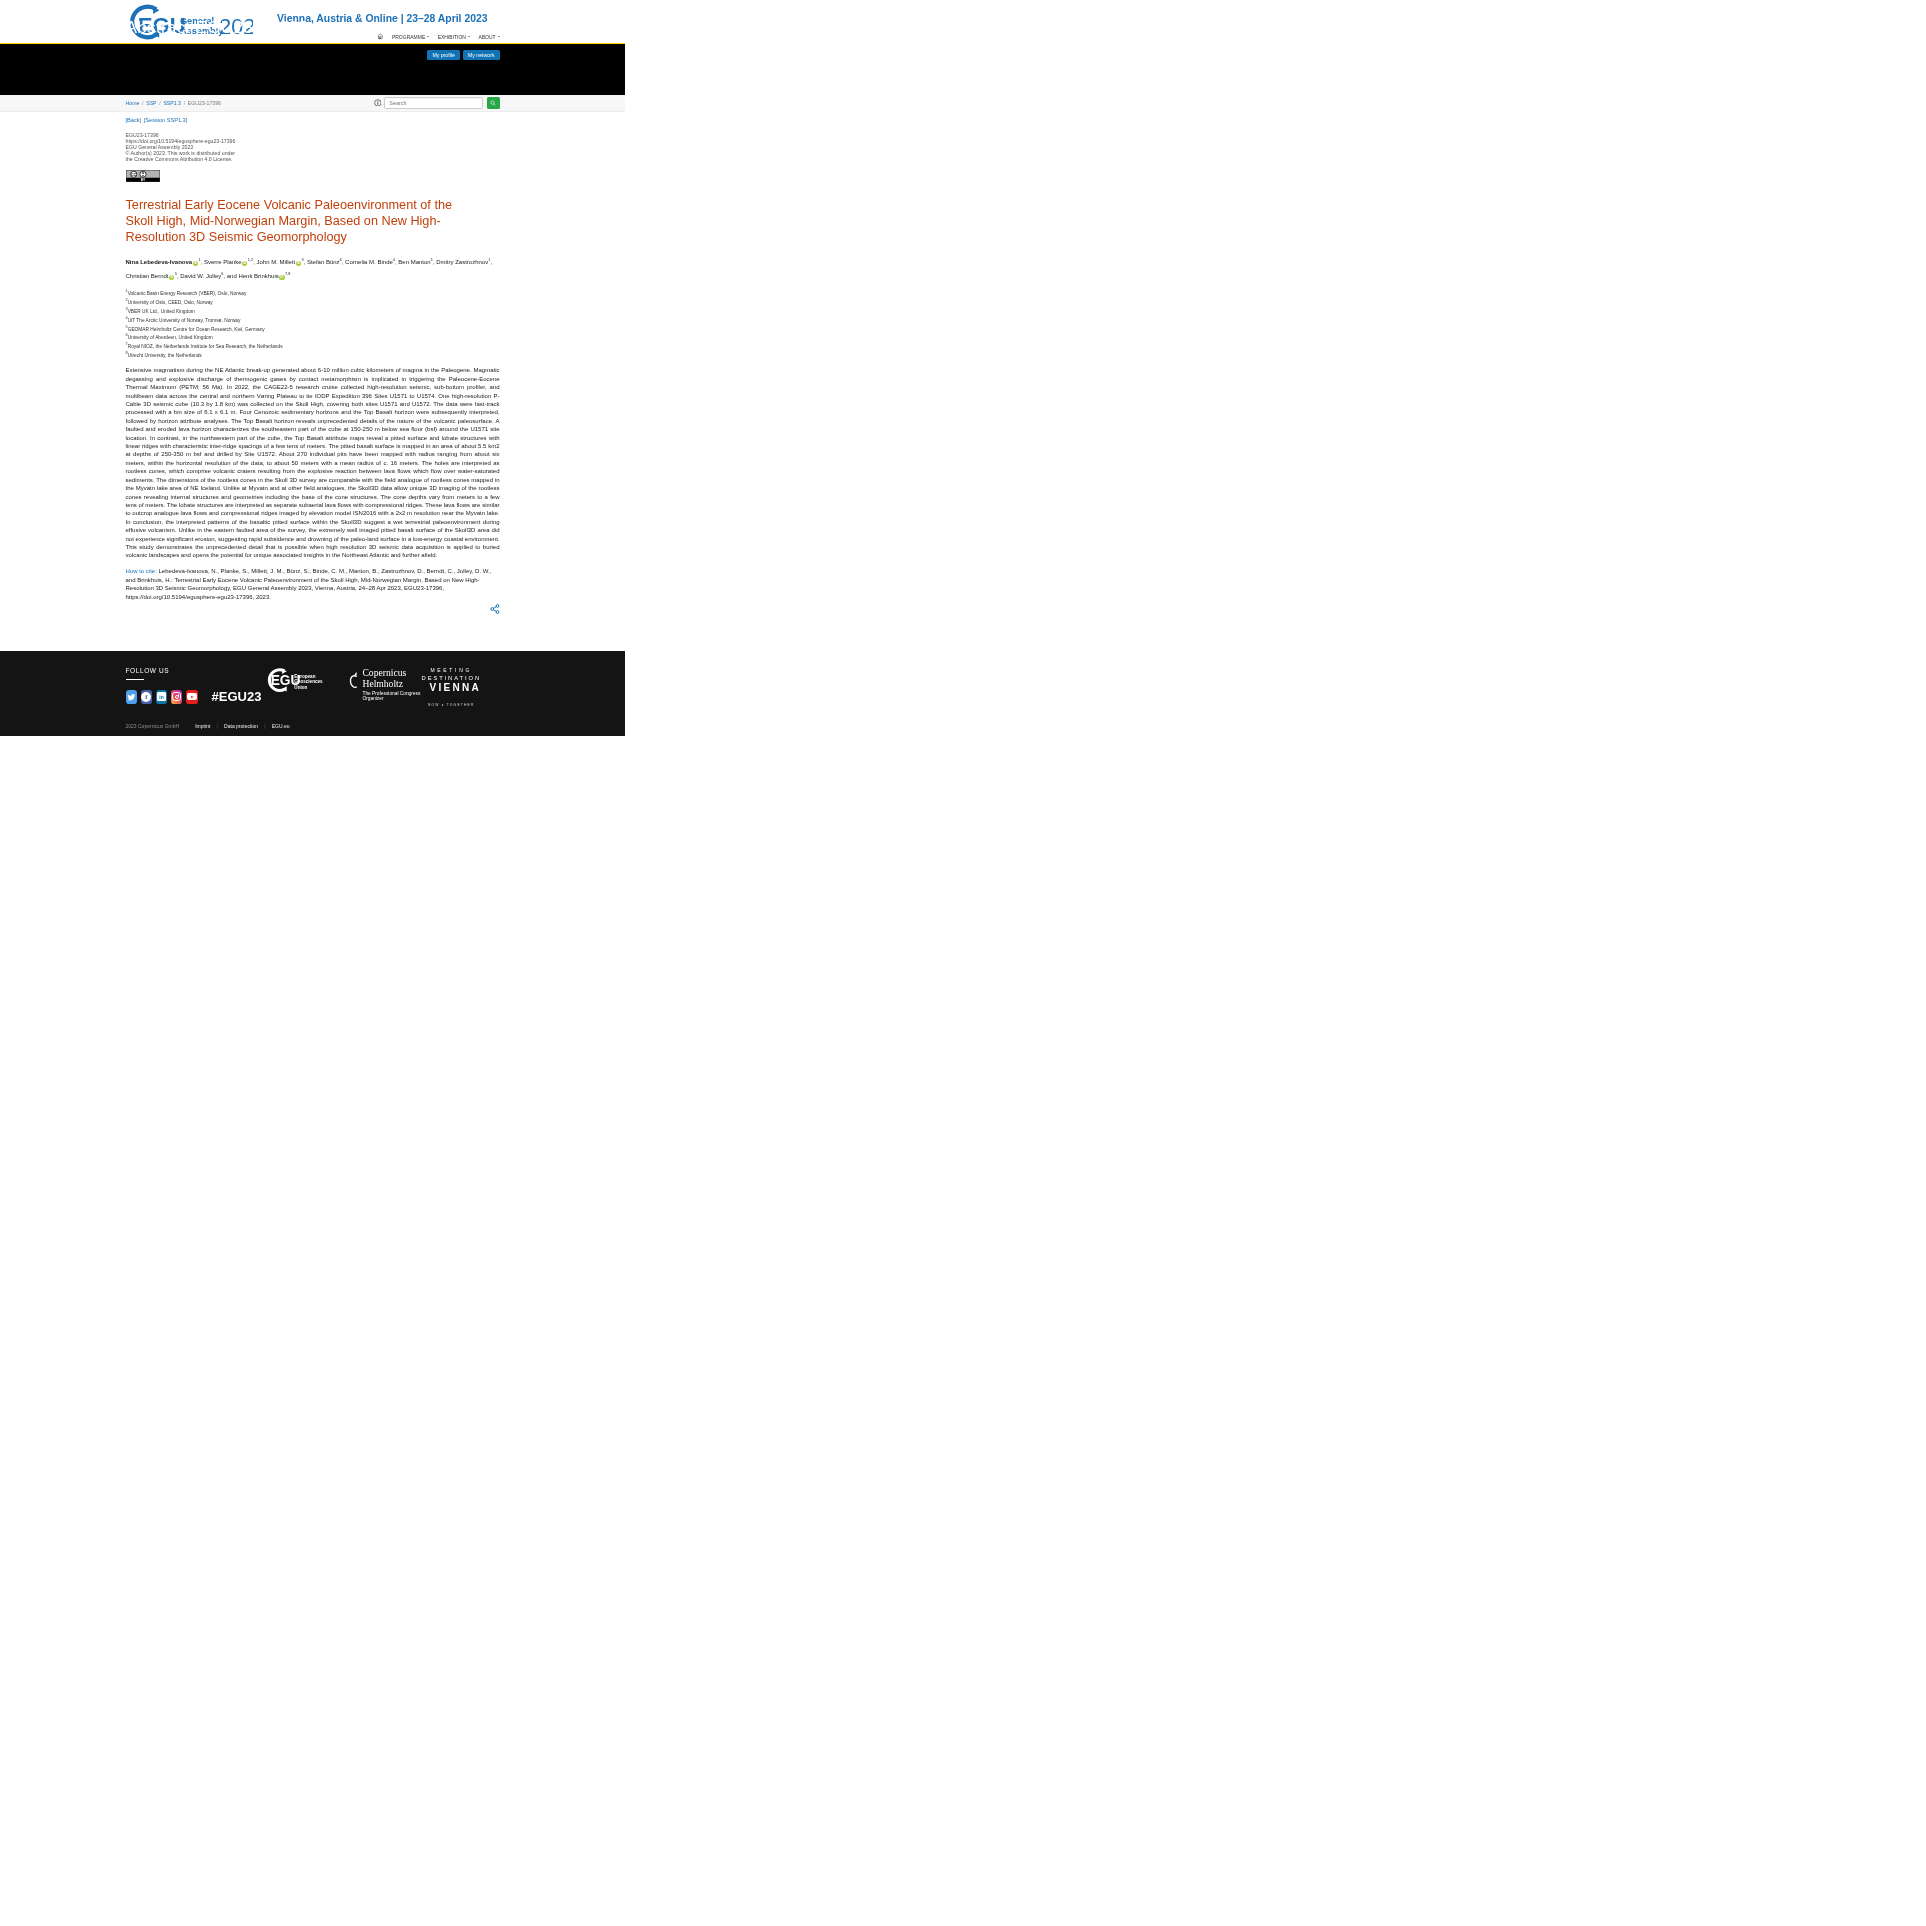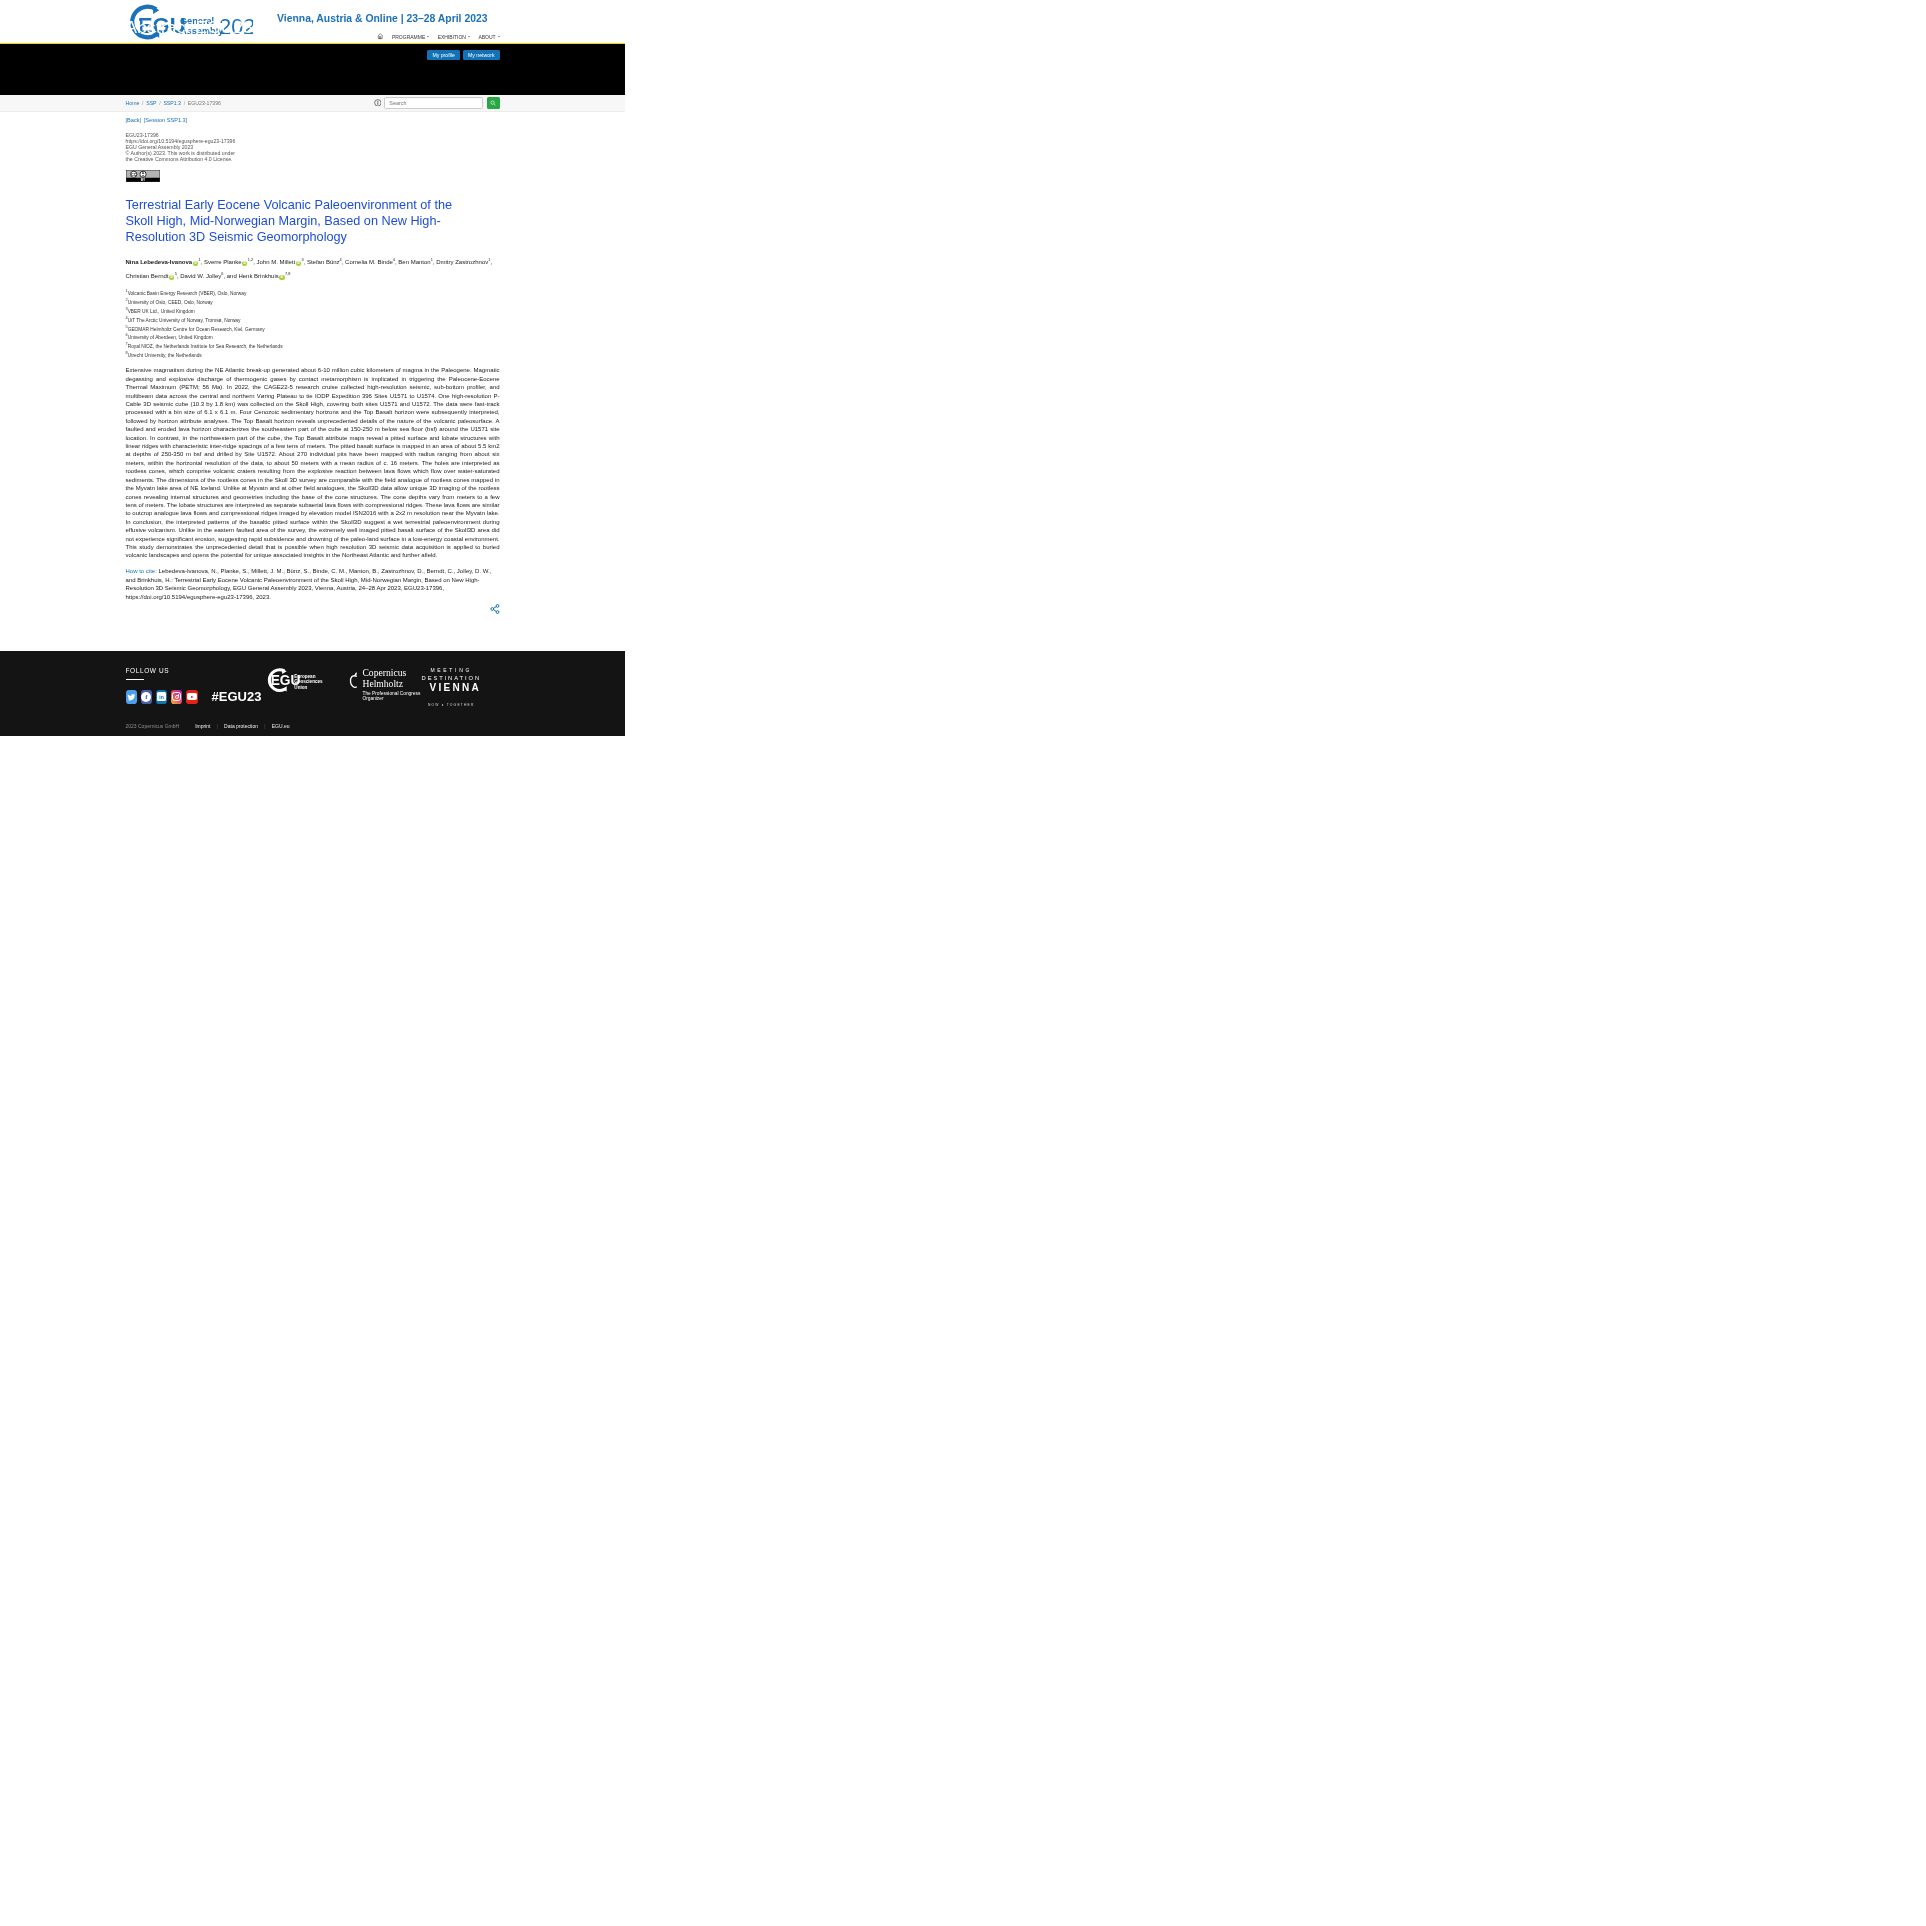--- a/index.html
+++ b/index.html
@@ -32,21 +32,21 @@
   .search-input { width:99px; height:11.6px; border:0.4px solid #ccc; border-radius:1.5px; padding:0 3.9px; font-size:5.4px; color:#555; box-shadow:inset 0 0.4px 0.8px rgba(0,0,0,.08); font-family:"Liberation Sans",sans-serif; }
   .search-btn { width:13px; height:11.6px; background:#28a745; border:none; border-radius:1.5px; display:flex; align-items:center; justify-content:center; cursor:pointer; }
 
   
   .main { padding-top:5.4px; padding-bottom:37px; }
   .backlinks { font-size:5.6px; display:flex; gap:2.7px; }
   .backlinks a { color:#1d71b8; }
   .meta { margin-top:8.5px; font-size:5.2px; color:#555; line-height:6px; }
   .meta div { margin-bottom:0; }
   .cc-badge { margin-top:7.7px; display:block; }
-  .paper-title { margin-top:14px; font-size:12.7px; line-height:16px; color:#1d4ed8; font-weight:400; max-width:354px; }
+  .paper-title { margin-top:14px; font-size:12.7px; line-height:16px; color:#c2410c; font-weight:400; max-width:354px; }
   .authors { margin-top:9.2px; font-size:6px; color:#222; line-height:11.2px; max-width:374px; }
   .authors .lead { font-weight:bold; }
   .orcid { display:inline-block; width:5.4px; height:5.4px; background:#a6ce39; color:#fff; border-radius:50%; font-size:2.9px; font-weight:bold; text-align:center; line-height:5.4px; margin:0 0.4px; vertical-align:baseline; }
   sup { font-size:3.9px; }
   .affils { margin-top:6.2px; font-size:4.8px; color:#333; line-height:6.2px; }
   .abstract { margin-top:7.7px; font-size:6px; color:#222; line-height:8.4px; text-align:justify; }
   .howcite { margin-top:7.7px; font-size:6px; color:#222; line-height:8.4px; }
   .howcite .label { color:#1a73b5; }
   .share-row { margin-top:3.1px; display:flex; justify-content:flex-end; }
   .share-row svg { cursor:pointer; }

